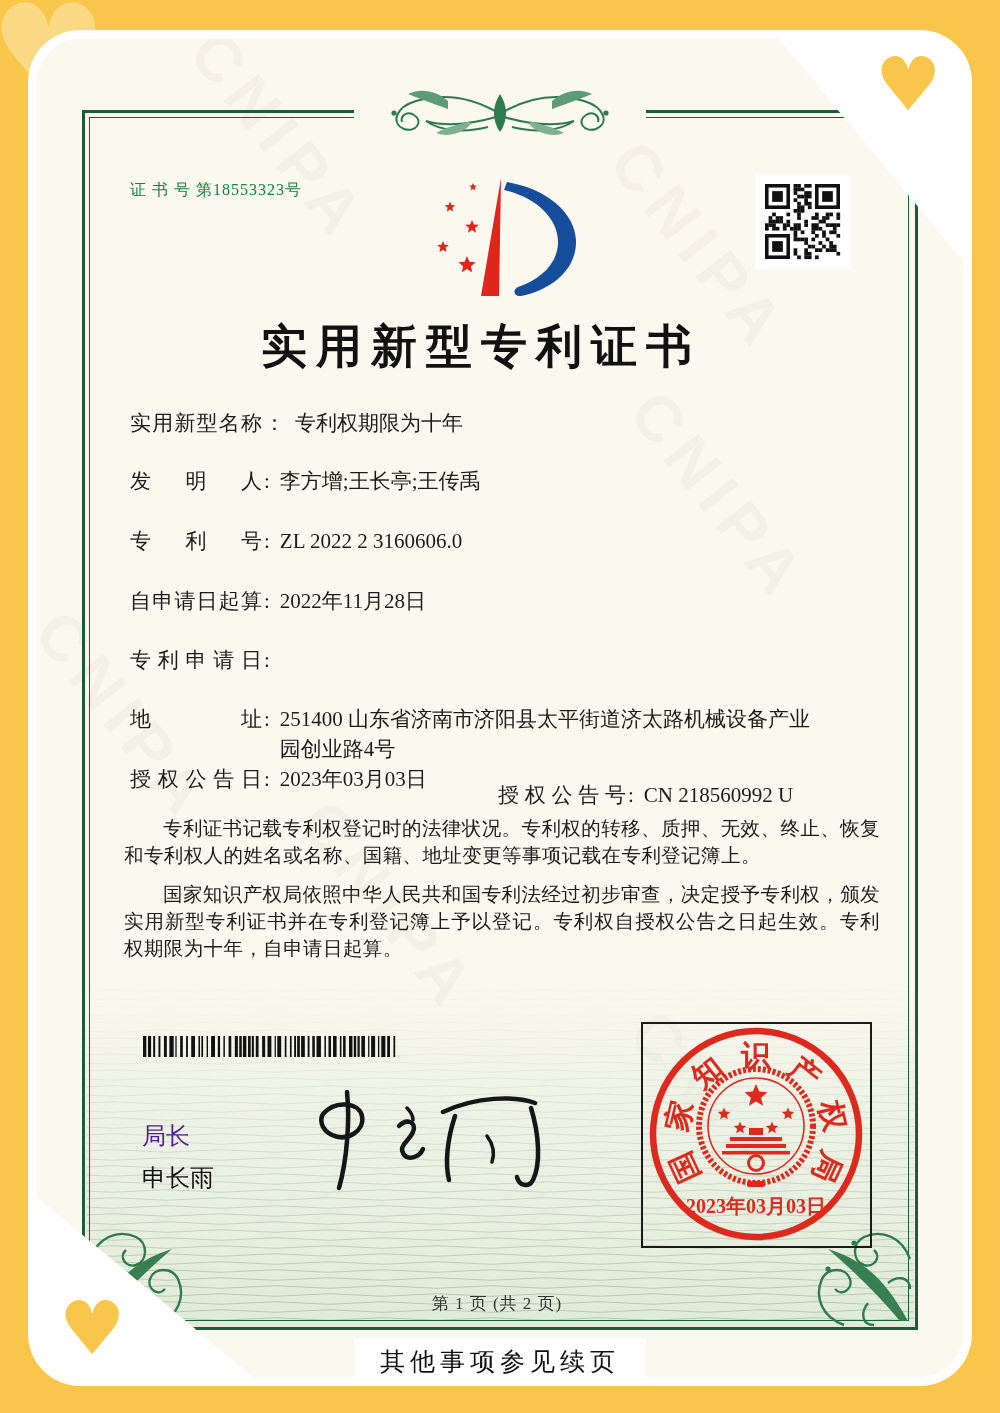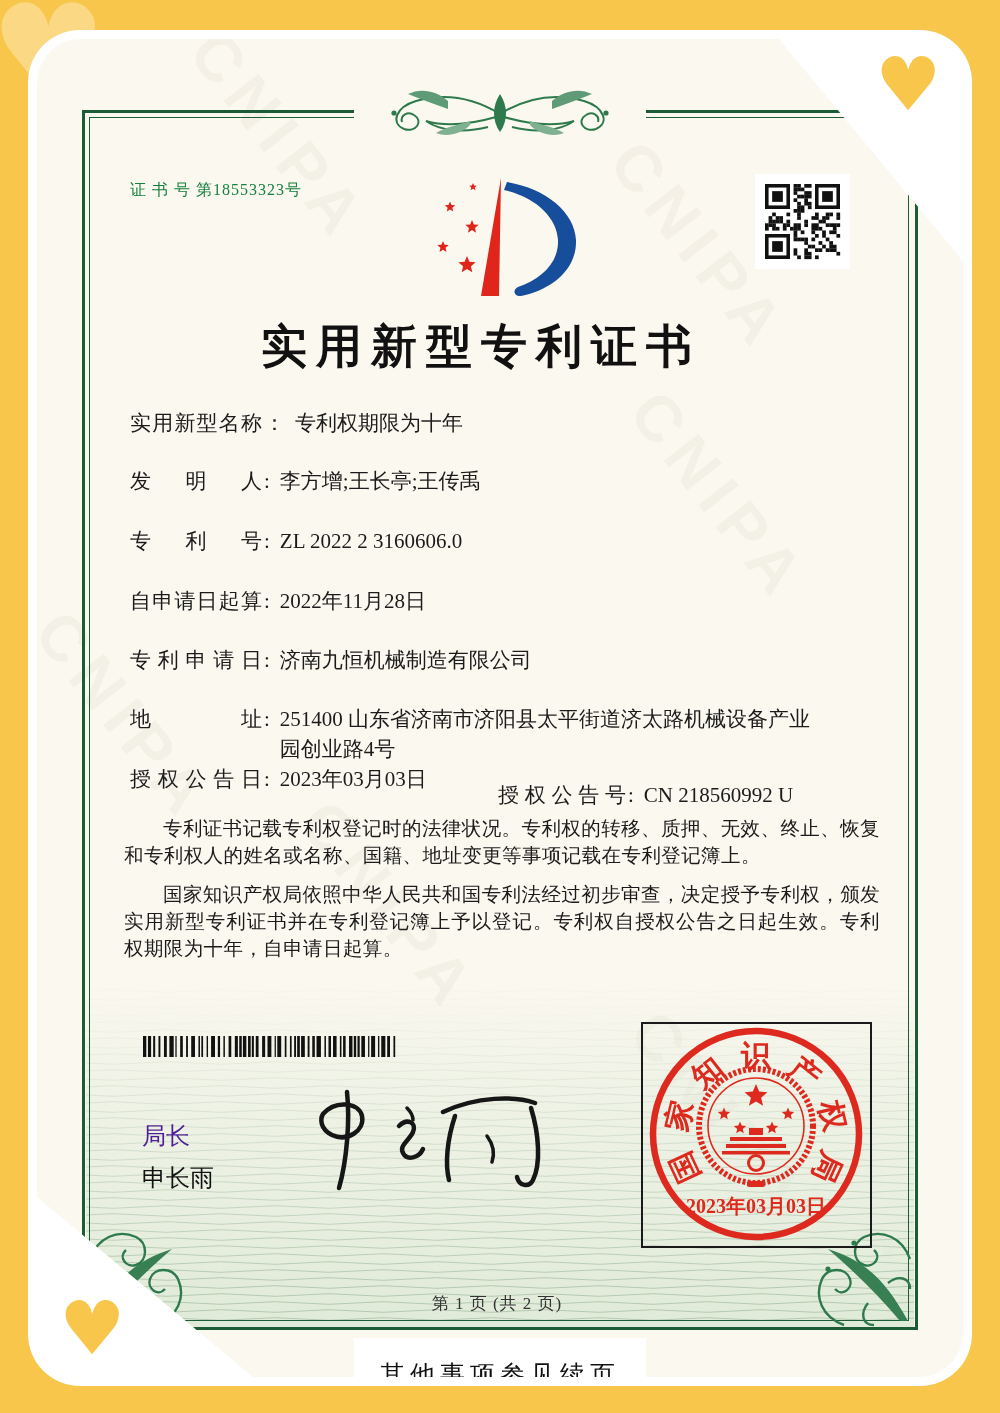--- a/index.html
+++ b/index.html
@@ -37,21 +37,21 @@
            color:#1b1b1b;text-align:justify}
   .director-title{position:absolute;left:105px;top:1081px;font:500 24px "Liberation Sans","DejaVu Sans",sans-serif;color:#4c1d95;z-index:4}
   .director-name{position:absolute;left:105px;top:1123px;font:500 24px "Liberation Sans","DejaVu Sans",sans-serif;color:#111;z-index:4}
   .page-num{position:absolute;left:45px;top:1253px;width:830px;text-align:center;font-size:17px;
             letter-spacing:1px;color:#333;z-index:4}
   .fold{position:absolute;background:#fff;z-index:6}
   .fold-tr{left:690px;top:0;width:236px;height:222px;clip-path:polygon(22% 0,100% 0,100% 100%)}
   .fold-bl{left:0;top:1158px;width:216px;height:180px;clip-path:polygon(0 0,100% 100%,0 100%)}
   .fold-heart{position:absolute;font:74px "DejaVu Sans",sans-serif;color:#F8C64A;z-index:7}
   .note-wrap{position:absolute;left:0;top:1299px;width:926px;text-align:center;z-index:5}
-  .note{display:inline-block;background:#fff;padding:20px 26px;font-size:25px;letter-spacing:5px;color:#111}
+  .note{display:inline-block;background:#fff;padding:7px 26px;font-size:25px;letter-spacing:5px;color:#111}
   .mirror{transform:scaleX(-1)}
 </style>
 </head>
 <body>
 
 <span class="tl-heart">♥</span>
 
 <div class="card"></div>
 
 <div class="page">
@@ -318,21 +318,20 @@
       <span class="val">ZL 2022 2 3160606.0</span>
     </div>
     <div class="frow" style="top:178px">
       <span class="lbl">自申请日起算</span>
         <span class="colon">:</span>
       <span class="val">2022年11月28日</span>
     </div>
     <div class="frow" style="top:237px">
       <span class="lbl">专利申请日</span>
         <span class="colon">:</span>
-      <span class="val">济南九恒机械制造有限公司</span>
     </div>
     <div class="frow" style="top:296px">
       <span class="lbl">地址</span>
         <span class="colon">:</span>
       <span class="val val-wrap">251400 山东省济南市济阳县太平街道济太路机械设备产业园创业路4号</span>
     </div>
     <div class="frow" style="top:356px;width:790px">
       <span class="lbl">授权公告日</span>
         <span class="colon">:</span>
       <span class="val">2023年03月03日</span>

